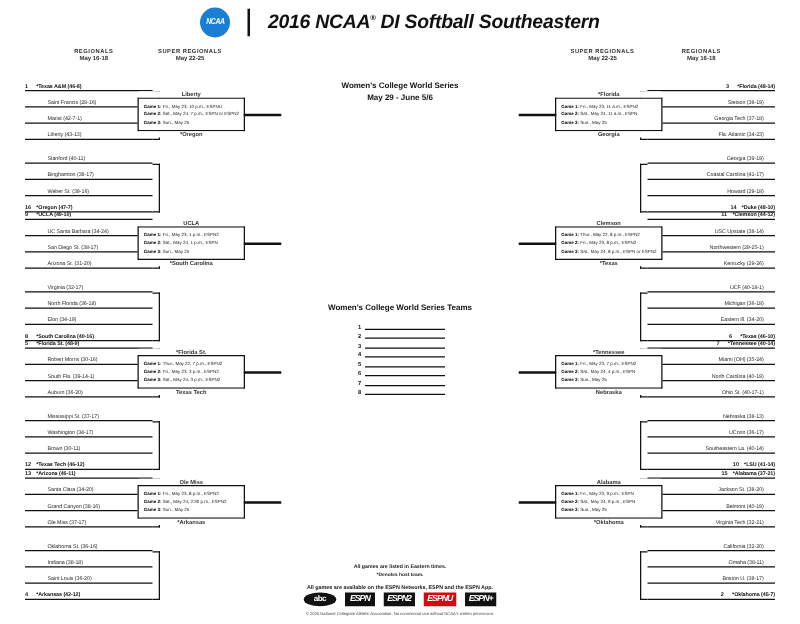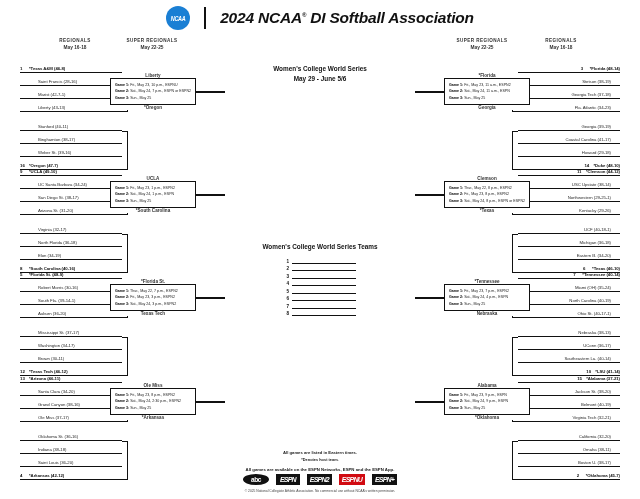--- a/index.html
+++ b/index.html
@@ -100,21 +100,21 @@
   .lg-espnp { background:#111; color:#fff; font-size:7px; padding:0 3px; letter-spacing:-0.8px; }
 </style>
 </head>
 <body>
 
 <div class="header">
   <div class="ncaa-logo">
     <span>NCAA</span>
   </div>
   <div class="divider-bar"></div>
-  <div class="title"><span>2024 NCAA</span><sup>®</sup><span> DI Softball Association</span></div>
+  <div class="title"><span>2016 NCAA</span><sup>®</sup><span> DI Softball Southeastern</span></div>
 </div>
 
 <div class="round-hd" id="hd-reg-l">
   <div class="r1">REGIONALS</div>
   <div class="r2">May 16-18</div>
 </div>
 <div class="round-hd" id="hd-sup-l">
   <div class="r1">SUPER REGIONALS</div>
   <div class="r2">May 22-25</div>
 </div>

